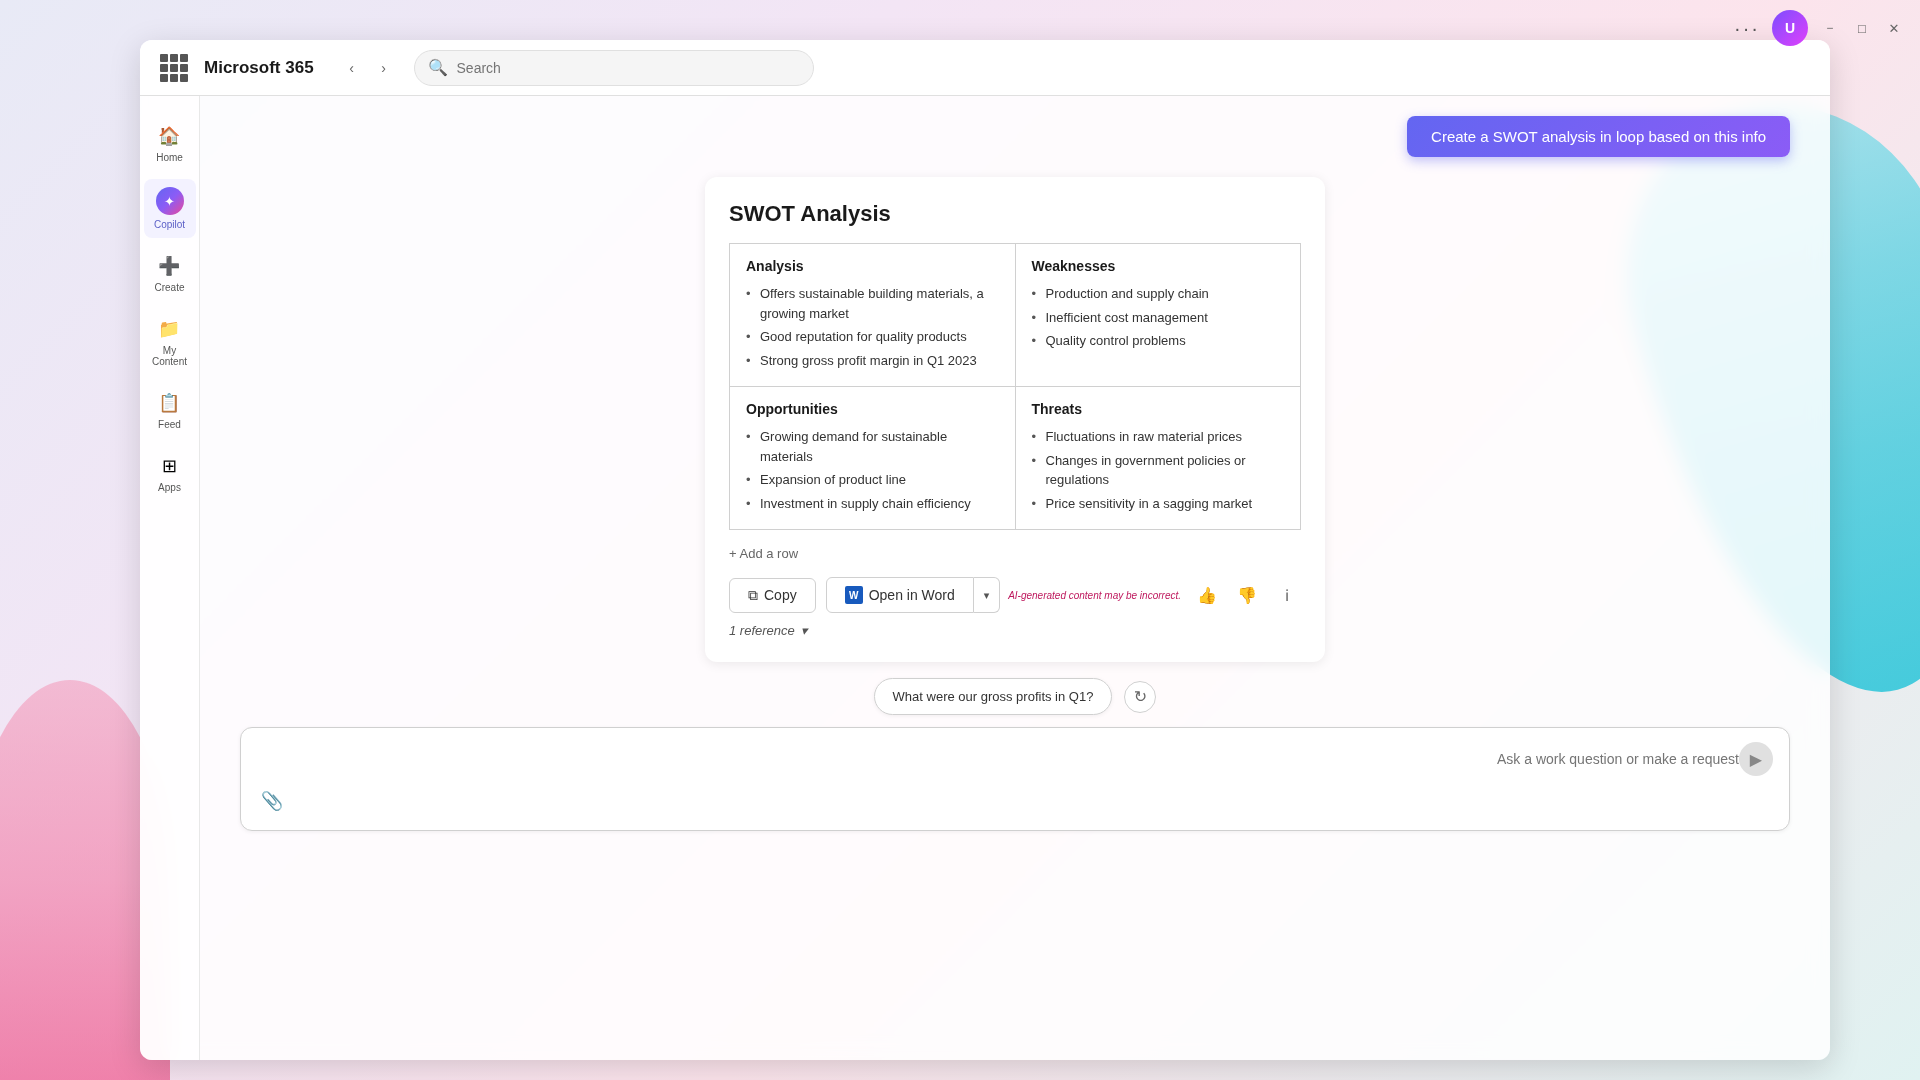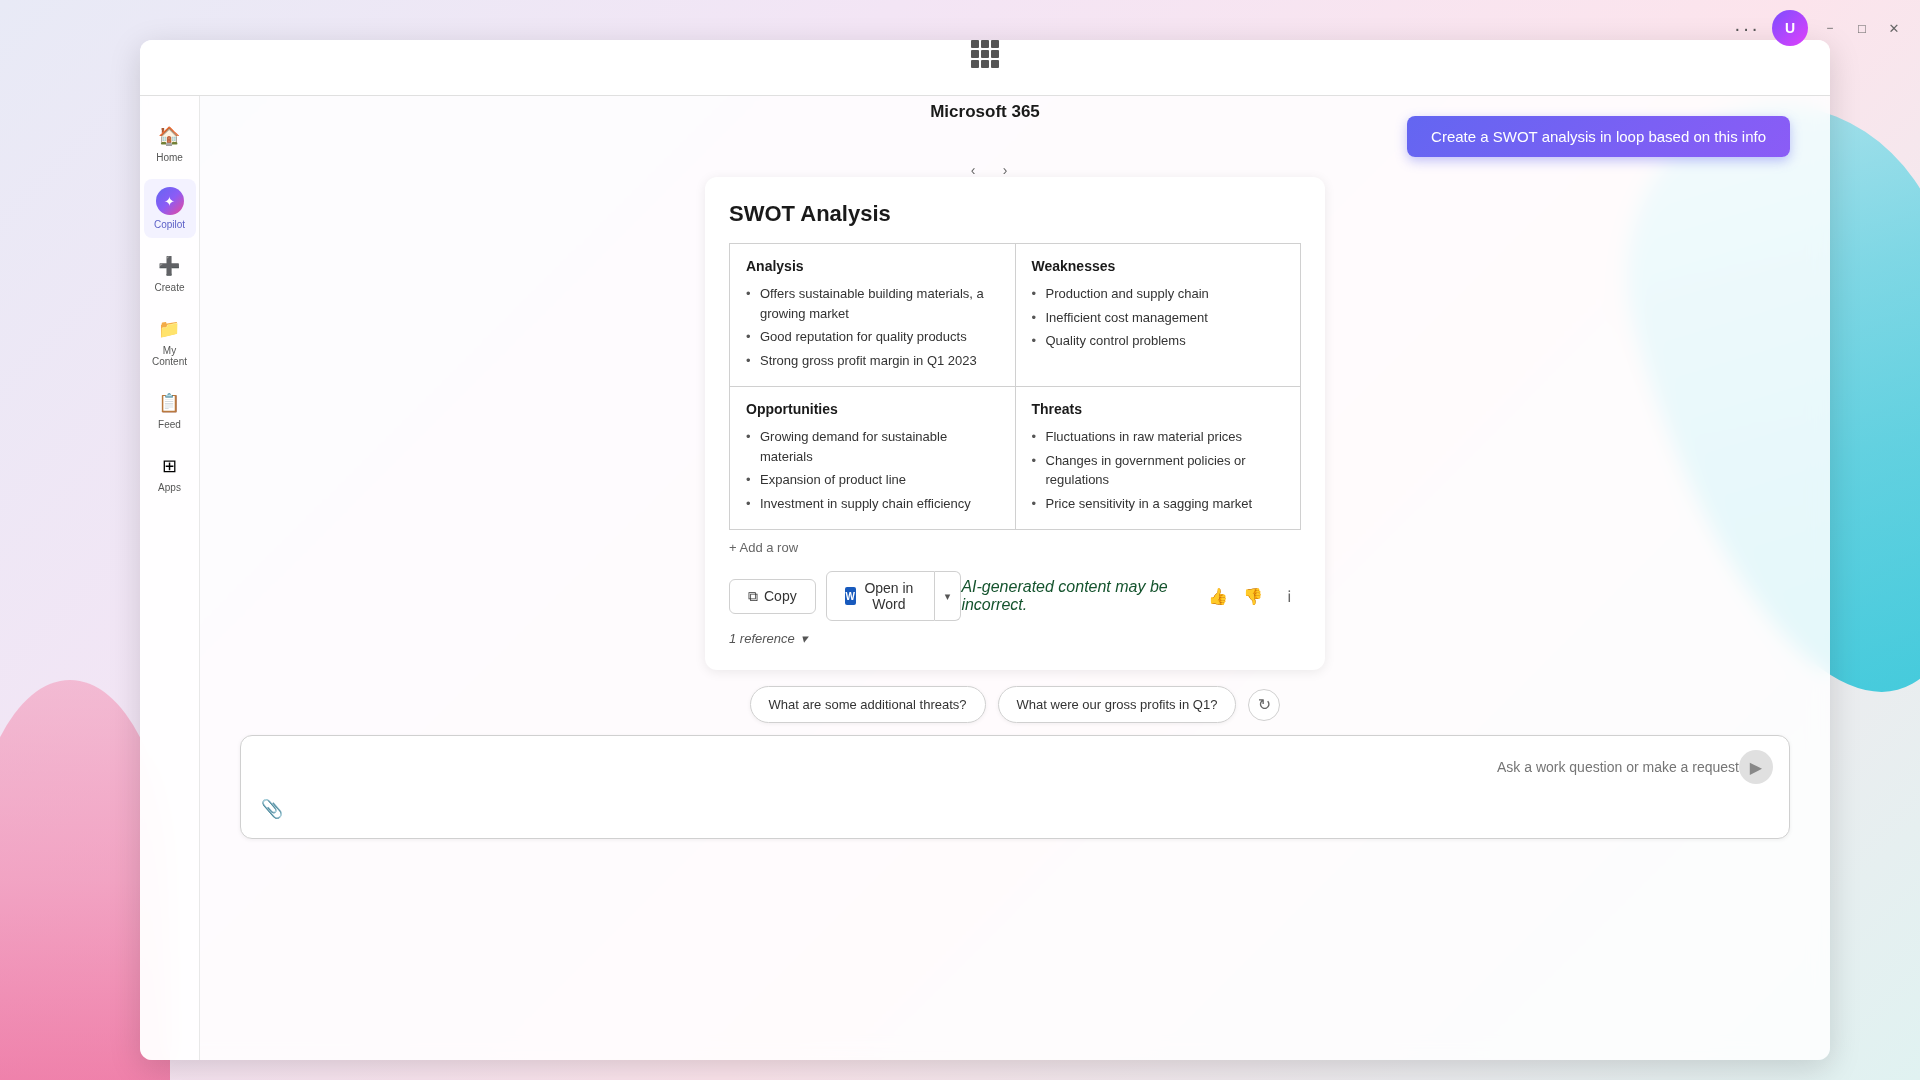--- a/index.html
+++ b/index.html
@@ -89,23 +89,22 @@
       overflow: hidden;
     }
 
     
     .nav-bar {
       height: 56px;
       display: flex;
       align-items: center;
       padding: 0 20px;
       border-bottom: 1px solid #e0e0e0;
-      gap: 34px;
+      gap: 16px;
       background: rgba(255,255,255,0.9);
-      flex-direction: column;
     }
     .nav-logo {
       display: flex; align-items: center; gap: 10px;
       font-size: 17px; font-weight: 600; color: #1a1a1a;
     }
     .grid-icon {
       display: grid;
       grid-template-columns: repeat(3,8px);
       grid-template-rows: repeat(3,8px);
       gap: 2px;
@@ -260,21 +259,21 @@
       position: relative;
       line-height: 1.5;
     }
     .swot-cell ul li::before {
       content: '•';
       position: absolute;
       left: 0;
       color: #555;
     }
     .add-row {
-      margin-top: 10px;
+      margin-top: 16px;
       font-size: 13px;
       color: #666;
       cursor: pointer;
       display: flex;
       align-items: center;
       gap: 4px;
     }
 
     
     .action-bar {
@@ -327,22 +326,22 @@
     }
     .btn-word-group {
       display: flex;
     }
     .btn-word { border-radius: 6px 0 0 6px; }
 
     .action-right {
       display: flex; align-items: center; gap: 12px;
     }
     .ai-notice {
-      font-size: 16px;
-      color: #14532d;
+      font-size: 10px;
+      color: #be185d;
       font-style: italic;
     }
     .feedback-btn {
       width: 28px; height: 28px;
       border-radius: 50%;
       border: none;
       background: transparent;
       cursor: pointer;
       display: flex; align-items: center; justify-content: center;
       font-size: 16px;
@@ -590,21 +589,20 @@
           </div>
         </div>
 
         <div class="reference-bar">
           <span>1 reference</span>
           <span>▾</span>
         </div>
       </div>
 
       <div class="suggestions-row">
-        <div class="suggestion-chip">What are some additional threats?</div>
         <div class="suggestion-chip">What were our gross profits in Q1?</div>
         <button class="refresh-btn">
           <span>↻</span>
         </button>
       </div>
 
       <div class="input-area">
         <div class="input-row">
           <input class="input-field" type="text" placeholder="Ask a work question or make a request" style="">
           <button class="send-btn">

